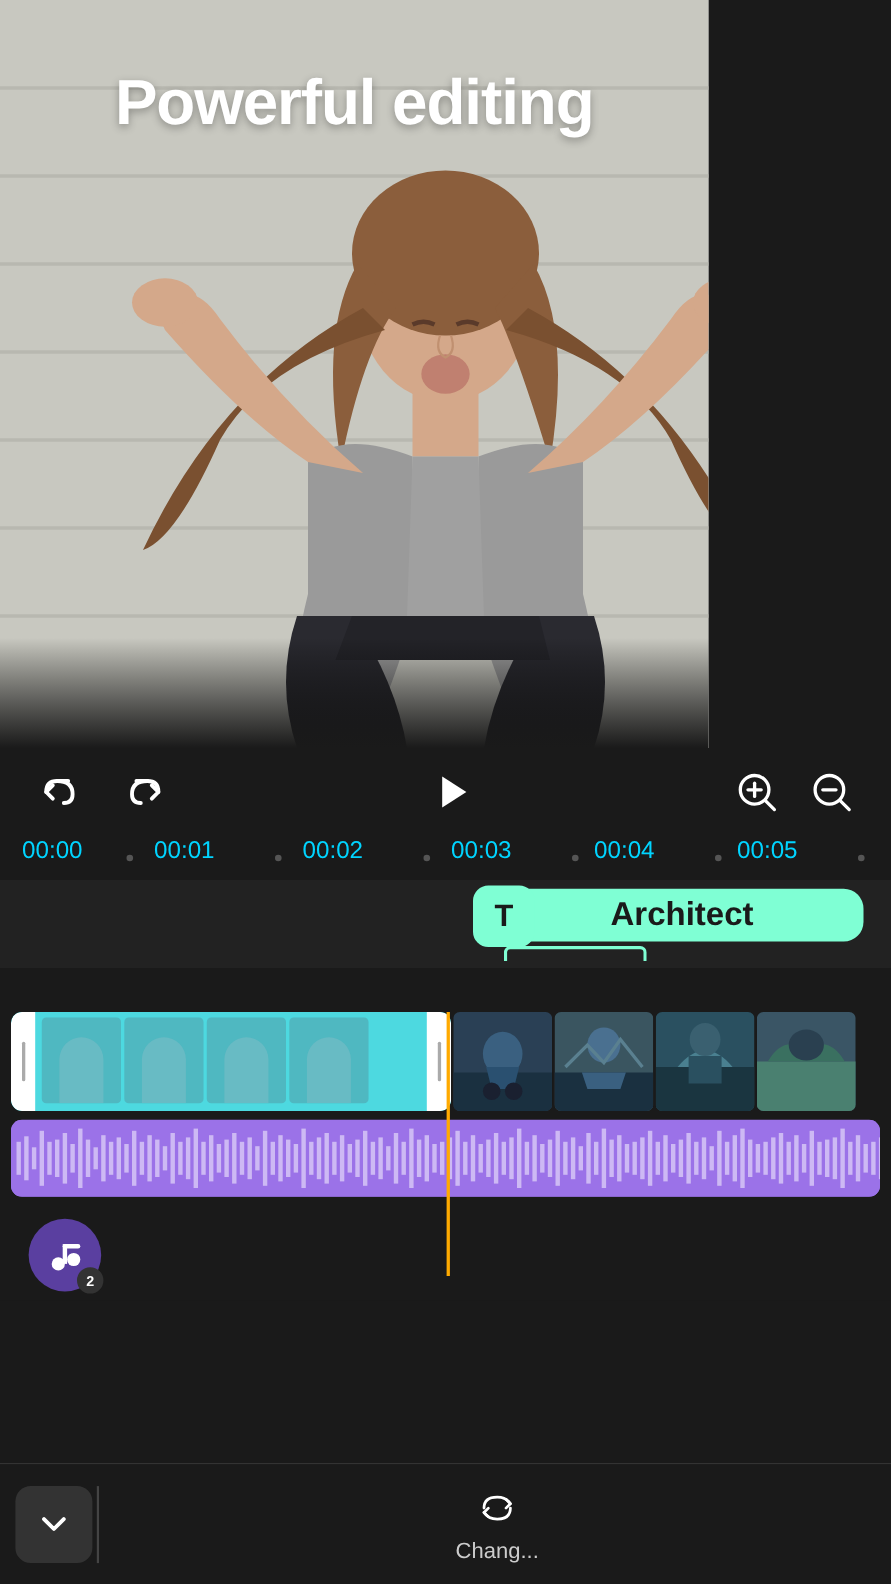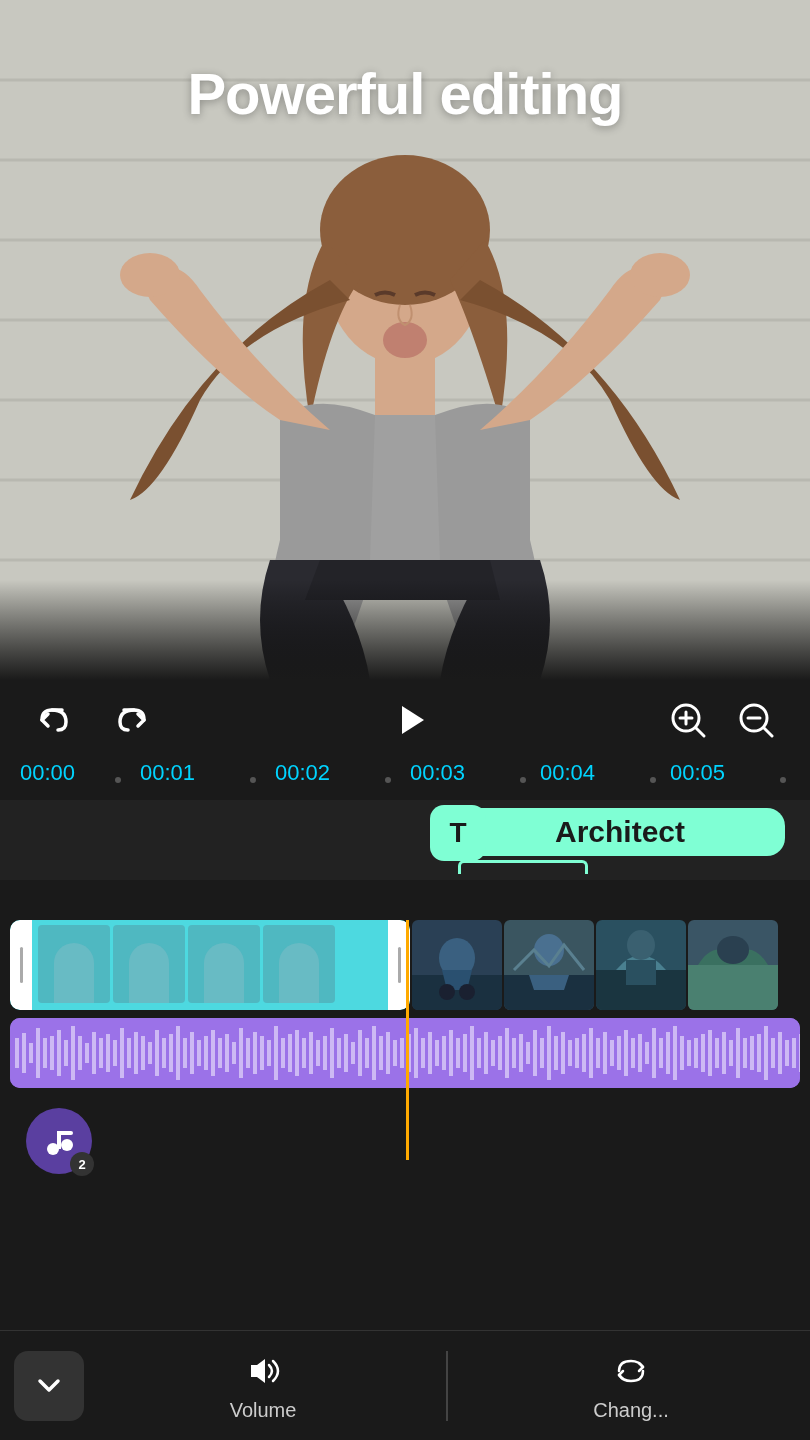--- a/index.html
+++ b/index.html
@@ -7,21 +7,21 @@
       width: 810px;
       height: 1440px;
       background: #1a1a1a;
       font-family: -apple-system, BlinkMacSystemFont, 'Helvetica Neue', sans-serif;
       overflow: hidden;
       position: relative;
     }
 
     
     .video-preview {
-      width: 810px;
+      width: 644px;
       height: 680px;
       position: relative;
       background: #c8c8c8;
       overflow: hidden;
     }
 
     .video-bg {
       width: 100%;
       height: 100%;
       background: linear-gradient(180deg, #b8b8b8 0%, #d0d0d0 30%, #c0c0c0 60%, #1a1a1a 100%);
@@ -605,30 +605,20 @@
 </div>
 
 <div class="bottom-toolbar">
 
   <div class="collapse-btn">
     <svg width="34" height="34" viewBox="0 0 34 34" fill="none">
       <polyline points="8,12 17,21 26,12" stroke="white" stroke-width="3.5" stroke-linecap="round" stroke-linejoin="round" fill="none"></polyline>
     </svg>
   </div>
 
-  <div class="bottom-tool-item">
-    <div class="bottom-tool-icon">
-      <svg width="40" height="40" viewBox="0 0 40 40" fill="none">
-        <path d="M8 14 L14 14 L22 8 L22 32 L14 26 L8 26 Z" fill="white"></path>
-        <path d="M26 14 Q32 20 26 26" stroke="white" stroke-width="2.5" stroke-linecap="round" fill="none"></path>
-        <path d="M30 10 Q40 20 30 30" stroke="white" stroke-width="2.5" stroke-linecap="round" fill="none"></path>
-      </svg>
-    </div>
-    <span class="bottom-tool-label">Volume</span>
-  </div>
 
 
 
 
   <div class="divider-line"></div>
 
 
   <div class="bottom-tool-item">
     <div class="bottom-tool-icon">
       <svg width="40" height="40" viewBox="0 0 40 40" fill="none">

